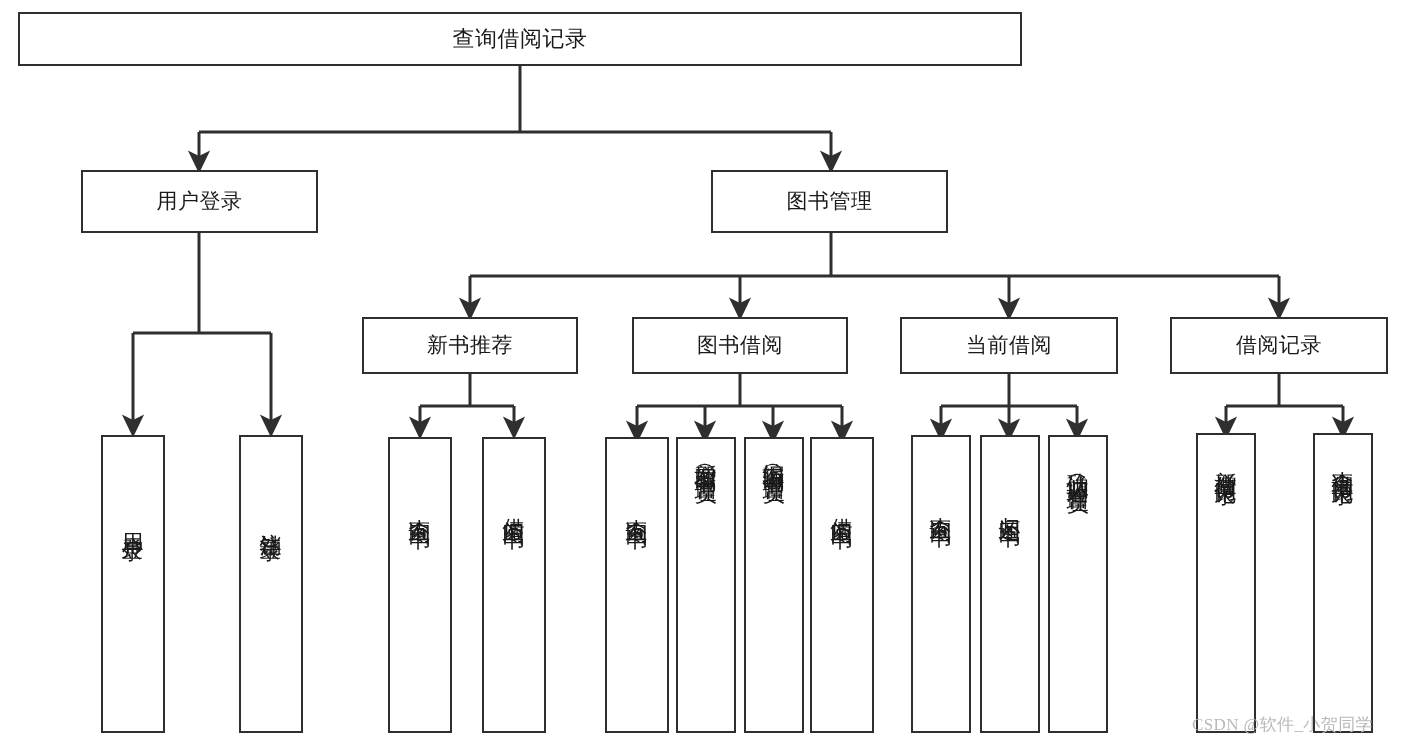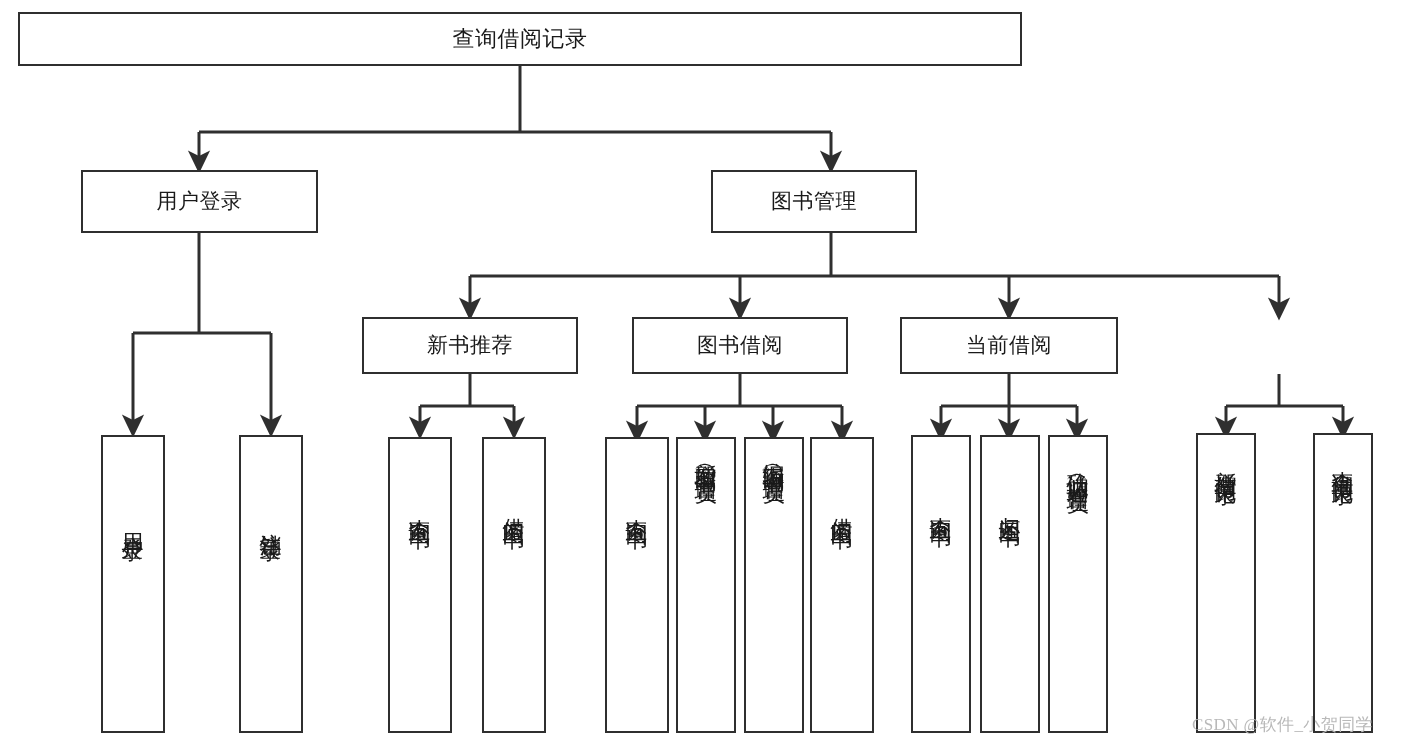--- a/index.html
+++ b/index.html
@@ -143,36 +143,39 @@
   </svg>
 
   <div class="node horiz root" style="left:18px; top:12px; width:1004px; height:54px;">
     <span class="node-label">查询借阅记录</span>
   </div>
 
   <div class="node horiz" style="left:81px; top:170px; width:237px; height:63px;">
     <span class="node-label">用户登录</span>
   </div>
 
-  <div class="node horiz" style="left:711px; top:170px; width:206px; height:63px;justify-content:center;">
+  <div class="node horiz" style="left:711px; top:170px; width:237px; height:63px;justify-content:center;">
     <span class="node-label">图书管理</span>
   </div>
 
   <div class="node horiz" style="left:632px; top:317px; width:216px; height:57px;">
     <span class="node-label">图书借阅</span>
   </div>
 
   <div class="node horiz" style="left:362px; top:317px; width:216px; height:57px;">
     <span class="node-label">新书推荐</span>
   </div>
 
   <div class="node horiz" style="left:900px; top:317px; width:218px; height:57px;">
     <span class="node-label">当前借阅</span>
   </div>
 
+  <div class="node horiz" style="left:1170px; top:317px; width:218px; height:57px;">
+    <span class="node-label">借阅记录</span>
+  </div>
 
   <div class="node vert mid" style="left:101px; top:435px; width:64px; height:298px;">
     <span class="node-label">用户登录</span>
   </div>
 
   <div class="node vert mid" style="left:239px; top:435px; width:64px; height:298px;">
     <span class="node-label">注销登录</span>
   </div>
 
   <div class="node vert mid2" style="left:388px; top:437px; width:64px; height:296px;">

